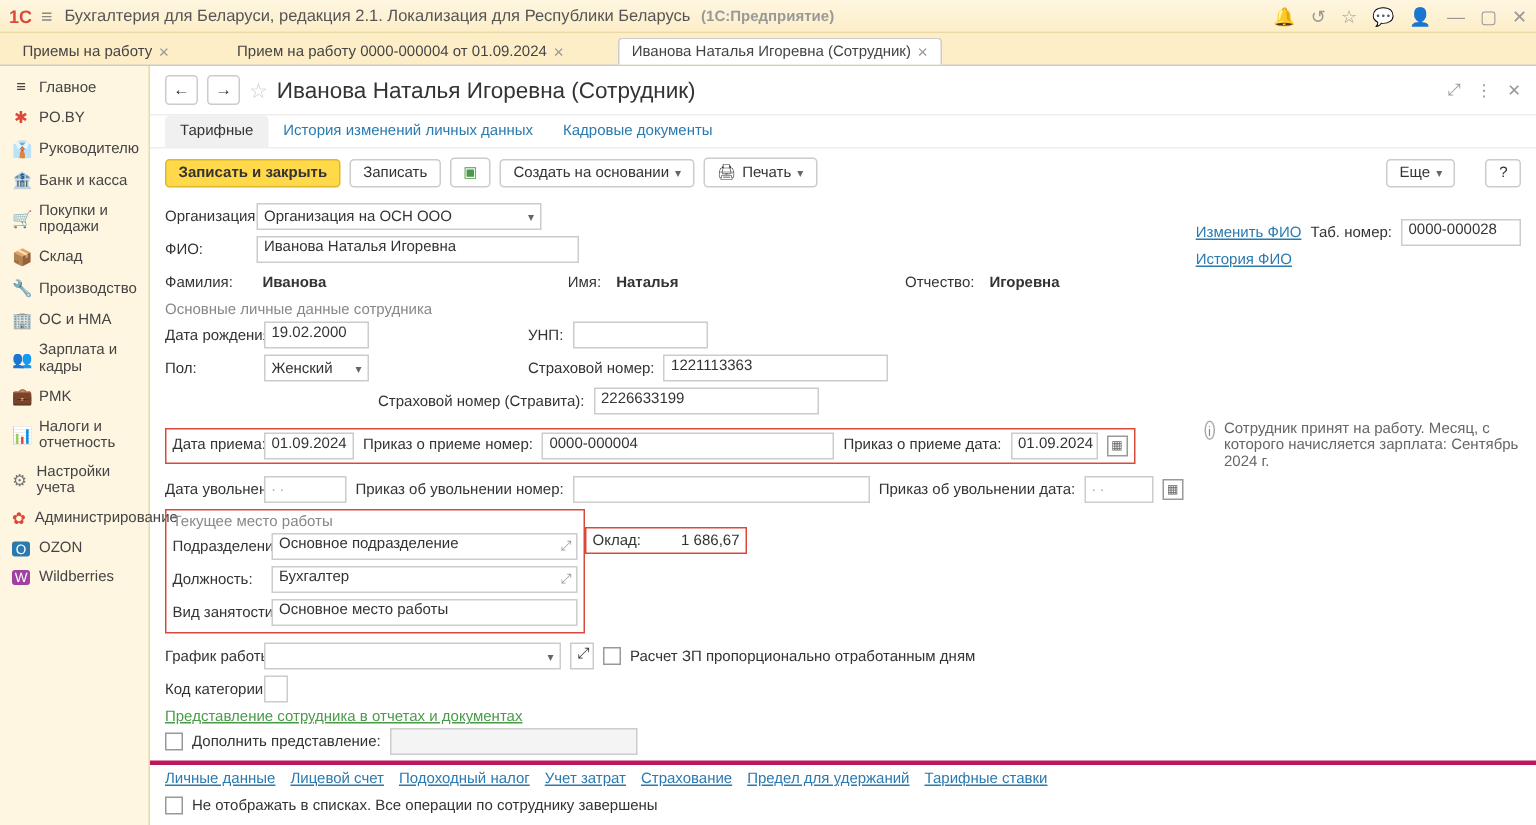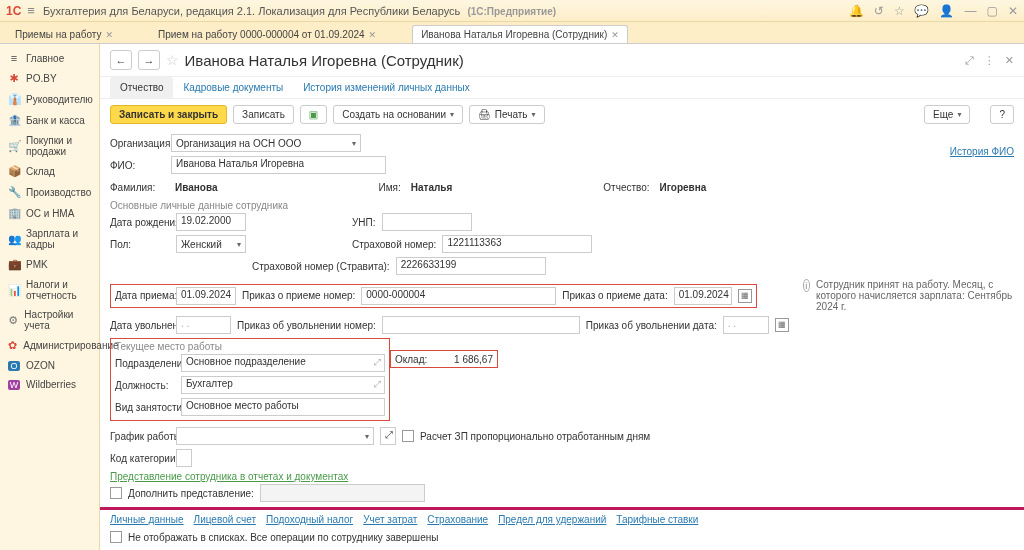--- a/index.html
+++ b/index.html
@@ -169,23 +169,23 @@
         <span class="star">☆</span>
         <span class="page-title">Иванова Наталья Игоревна (Сотрудник)</span>
         <div class="header-right">
           <span>⤢</span>
           <span>⋮</span>
           <span>✕</span>
         </div>
       </div>
 
       <div class="subtabs">
-        <div class="subtab active">Отчество</div>
+        <div class="subtab active">Тарифные</div>
+        <div class="subtab">История изменений личных данных</div>
         <div class="subtab">Кадровые документы</div>
-        <div class="subtab">История изменений личных данных</div>
       </div>
 
       <div class="toolbar">
         <div class="btn primary">Записать и закрыть</div>
         <div class="btn">Записать</div>
         <div class="btn">
             <span style="color:#4a9a4a">▣</span>
           </div>
         <div class="btn">
             <span>Создать на основании</span>
@@ -199,20 +199,25 @@
         <div class="toolbar-right">
           <div class="btn">
               <span>Еще</span>
               <span class="drop">▾</span>
             </div>
           <div class="btn">?</div>
         </div>
       </div>
 
       <div class="right-panel">
+        <div class="rrow">
+          <span class="link">Изменить ФИО</span>
+          <span class="lbl">Таб. номер:</span>
+          <div class="inp" style="width:80px">0000-000028</div>
+        </div>
         <div class="rrow">
           <span class="link">История ФИО</span>
         </div>
       </div>
 
       <div class="form-area">
         <div class="row">
           <span class="lbl w55">Организация:</span>
           <div class="inp sel" style="width:190px">
               <span>Организация на ОСН ООО</span>

